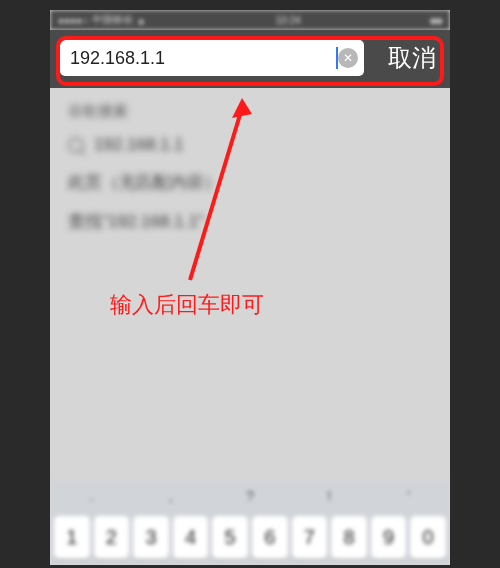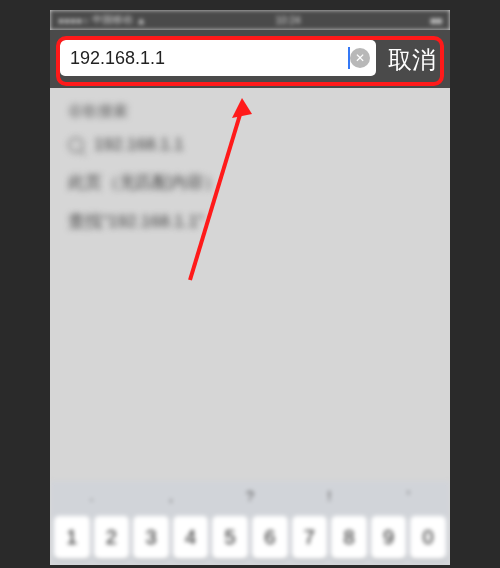--- a/index.html
+++ b/index.html
@@ -28,22 +28,22 @@
       padding: 0 8px;
       filter: blur(2px);
       color: #ddd;
       font-size: 10px;
     }
     .status-left, .status-right { display: flex; gap: 4px; align-items: center; }
     .nav-bar {
       background: #4a4a4a;
       padding: 10px 10px 12px 10px;
       display: flex;
-      align-items: flex-end;
-      gap: 8px;
+      align-items: center;
+      gap: 20px;
       position: relative;
       z-index: 2;
     }
     .address-wrap {
       flex: 1;
       background: #fff;
       border-radius: 5px;
       height: 36px;
       display: flex;
       align-items: center;
@@ -189,20 +189,21 @@
     </div>
     <div class="s-row">
       <span>查找"192.168.1.1"</span>
     </div>
   </div>
 
   <svg class="annotation-arrow" viewBox="0 0 120 200">
     <line x1="40" y1="190" x2="92" y2="18" stroke="#ff1a1a" stroke-width="4"></line>
     <polygon points="92,8 82,28 102,24" fill="#ff1a1a"></polygon>
   </svg>
+  <div class="annotation-text">输入后回车即可</div>
 
   <div class="keyboard">
     <div class="punct-row">
       <span>.</span>
       <span>,</span>
       <span>?</span>
       <span>!</span>
       <span>'</span>
     </div>
     <div class="num-row">

